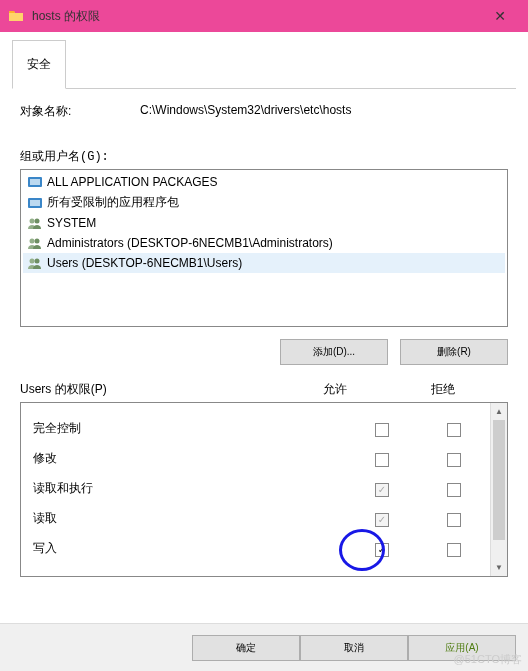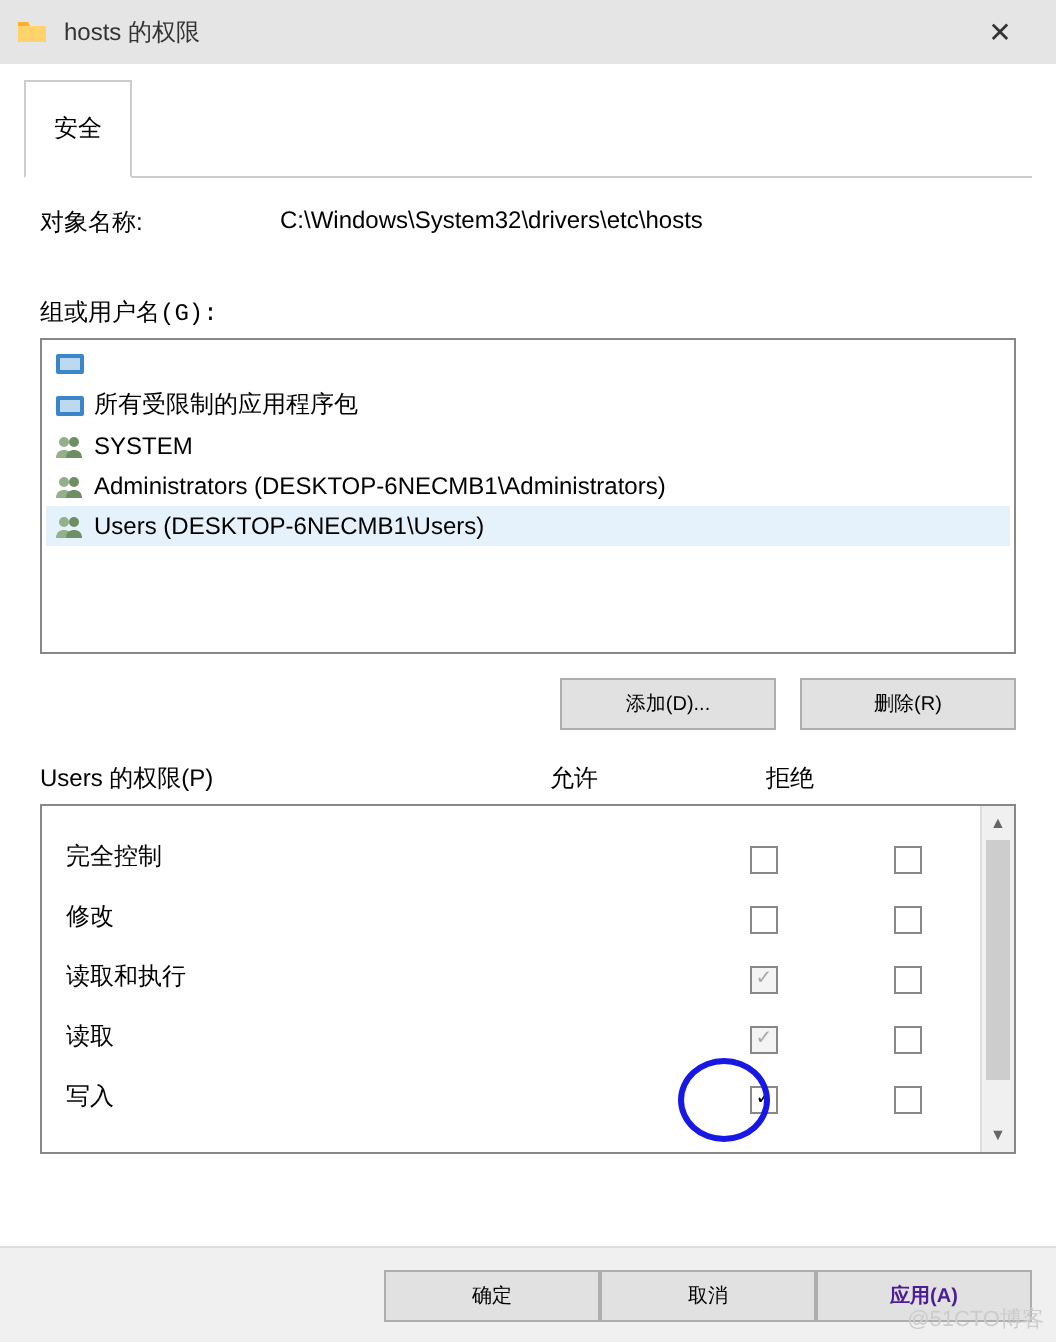--- a/index.html
+++ b/index.html
@@ -1,38 +1,38 @@
 <!DOCTYPE html>
 <html><head>
 <meta charset="utf-8">
 <style>
 * { box-sizing: border-box; margin: 0; padding: 0; font-family: "Microsoft YaHei", "Segoe UI", Tahoma, sans-serif; font-size: 12px; }
 body { background: #fff; width: 528px; height: 671px; overflow: hidden; position: relative; }
-.titlebar { display: flex; align-items: center; height: 32px; padding: 0 8px; background: #e5e5e5; }
+.titlebar { display: flex; align-items: center; height: 32px; padding: 0 8px; background: #ec4899; }
 .titlebar .folder-icon { width: 16px; height: 16px; margin-right: 8px; }
 .titlebar .title { flex: 1; color: #333; font-size: 12px; }
 .titlebar .close { width: 40px; text-align: center; color: #333; font-size: 14px; }
 .content { padding: 8px 12px 0 12px; }
 .tabs { display: flex; border-bottom: 1px solid #ccc; }
 .tab { padding: 15px 14px; border: 1px solid #ccc; border-bottom: 1px solid #fff; background: #fff; margin-bottom: -1px; font-size: 12px; }
 .panel { padding: 14px 8px 8px 8px; }
 .field-row { display: flex; margin-bottom: 28px; }
 .field-label { width: 120px; }
 .field-value { flex: 1; }
 .section-label { margin-bottom: 4px; font-family: Liberation Mono, monospace; }
 .listbox { border: 1px solid #888; height: 158px; padding: 2px; background: #fff; }
 .list-item { display: flex; align-items: center; padding: 2px 4px; }
 .list-item.selected { background: #e5f1fb; }
 .list-item .icon { width: 16px; height: 16px; margin-right: 4px; flex-shrink: 0; }
 .btn-row { display: flex; justify-content: flex-end; gap: 12px; margin-top: 12px; margin-bottom: 16px; }
 .btn { min-width: 108px; height: 26px; border: 1px solid #adadad; background: #e1e1e1; font-size: 10px; display: flex; align-items: center; justify-content: center; }
-.btn.disabled { color: #4c1d95; font-weight: bold; }
+.btn.disabled { color: #4d7c0f; }
 .perm-header { display: flex; margin-bottom: 4px; gap: 36px; }
 .perm-header .name { flex: 1; }
-.perm-header .col { width: 72px; text-align: left; }
+.perm-header .col { width: 72px; text-align: right; }
 .perm-box { border: 1px solid #888; height: 175px; position: relative; }
 .perm-scroll { position: absolute; right: 0; top: 0; bottom: 0; width: 17px; background: #f0f0f0; border-left: 1px solid #ddd; display: flex; flex-direction: column; }
 .perm-scroll .arrow { height: 17px; display: flex; align-items: center; justify-content: center; font-size: 8px; color: #666; }
 .perm-scroll .track { flex: 1; background: #f0f0f0; position: relative; }
 .perm-scroll .thumb { position: absolute; left: 2px; right: 2px; top: 0; height: 120px; background: #cdcdcd; }
 .perm-list { position: absolute; left: 0; right: 17px; top: 0; bottom: 0; padding: 4px 0; }
 .perm-row { display: flex; align-items: flex-end; height: 30px; padding-left: 12px; }
 .perm-row .pname { flex: 1; }
 .perm-row .pcol { width: 72px; display: flex; justify-content: center; }
 .cb { width: 14px; height: 14px; border: 1px solid #888; background: #fff; display: flex; align-items: center; justify-content: center; font-size: 10px; }
@@ -69,20 +69,21 @@
     </div>
 
     <div class="section-label">组或用户名(G):</div>
 
     <div class="listbox">
       <div class="list-item">
         <span class="icon"><svg viewBox="0 0 16 16">
               <rect x="1" y="3" width="14" height="10" fill="#3a86c8" rx="1"></rect>
               <rect x="3" y="5" width="10" height="6" fill="#bcd9f0"></rect>
             </svg></span>
+        <span>ALL APPLICATION PACKAGES</span>
       </div>
       <div class="list-item">
         <span class="icon"><svg viewBox="0 0 16 16">
               <rect x="1" y="3" width="14" height="10" fill="#3a86c8" rx="1"></rect>
               <rect x="3" y="5" width="10" height="6" fill="#bcd9f0"></rect>
             </svg></span>
         <span>所有受限制的应用程序包</span>
       </div>
       <div class="list-item">
         <span class="icon"><svg viewBox="0 0 16 16">

